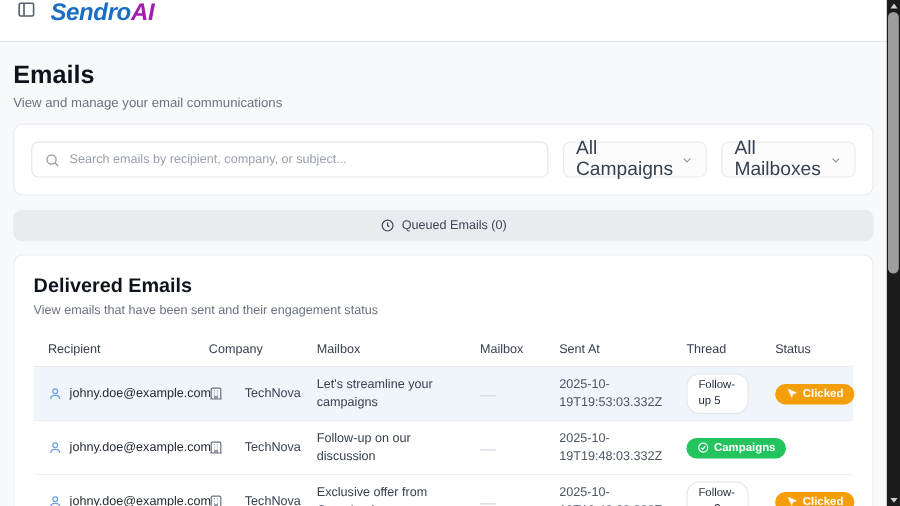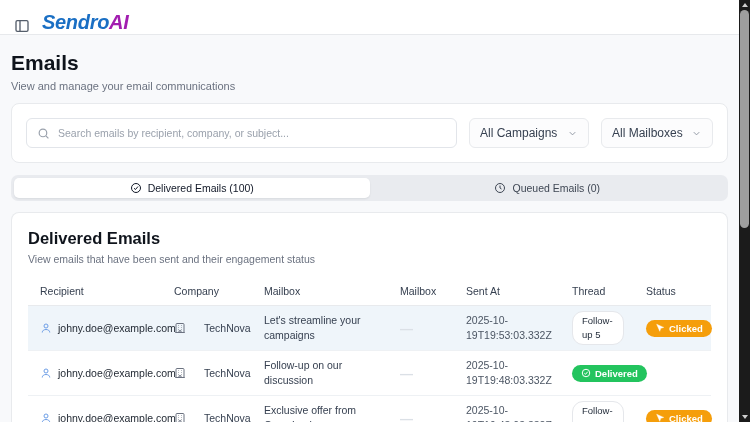--- a/index.html
+++ b/index.html
@@ -8,21 +8,21 @@
     font-family:"Liberation Sans", sans-serif;
     background:#f8f9fb;
     color:#111827;
     position:relative;
   }
   svg { display:block; }
 
   
   .topbar {
     height:35px; background:#ffffff; border-bottom:1px solid #e7e9ec;
-    display:flex; align-items:flex-end; padding-left:14px;
+    display:flex; align-items:flex-start; padding-left:14px;
   }
   .panel-toggle { width:16px; height:16px; color:#555e6b; cursor:pointer; }
   .logo { margin-left:12px; font-size:20px; font-weight:700; font-style:italic; letter-spacing:-0.3px; }
   .logo .brand-a { color:var(--brand-blue,#1a6fc4); }
   .logo .brand-b { color:var(--brand-purple,#a21db0); }
 
   
   .content { margin-right:11px; padding:0 11px; }
 
   .page-head { padding-top:16px; }
@@ -40,21 +40,21 @@
   }
   .search-box .sicon { color:#9aa1ac; }
   .search-box input {
     border:none; outline:none; flex:1; font-size:10.5px; color:#374151;
     font-family:"Liberation Sans", sans-serif; background:transparent;
   }
   .search-box input::placeholder { color:#9aa1ac; }
   .select {
     height:30px; border:1px solid #e8eaed; border-radius:6px; background:#fcfcfd;
     display:flex; align-items:center; justify-content:space-between;
-    padding:0 10px; font-size:12px; color:#374151; cursor:pointer;
+    padding:0 10px; font-size:16px; color:#374151; cursor:pointer;
   }
   .select.campaigns { width:120px; }
   .select.mailboxes { width:112px; }
   .select .chev { color:#8a929e; }
 
   
   .tabs {
     margin-top:12px; background:#e9ebef; border-radius:7px; padding:3px;
     display:flex; height:26px;
   }
@@ -158,29 +158,20 @@
       <span>All Mailboxes</span>
       <span class="chev">
         <svg viewBox="0 0 24 24" width="11" height="11" fill="none" stroke="currentColor" stroke-width="2">
             <polyline points="6 9 12 15 18 9"></polyline>
           </svg>
       </span>
     </div>
   </div>
 
   <div class="tabs">
-    <div class="tab active">
-      <span>
-        <svg viewBox="0 0 24 24" width="12" height="12" fill="none" stroke="currentColor" stroke-width="2">
-            <circle cx="12" cy="12" r="9"></circle>
-            <polyline points="8 12.5 11 15 16 9"></polyline>
-          </svg>
-      </span>
-      <span>Delivered Emails (100)</span>
-    </div>
     <div class="tab">
       <span>
         <svg viewBox="0 0 24 24" width="12" height="12" fill="none" stroke="currentColor" stroke-width="2">
             <circle cx="12" cy="12" r="9"></circle>
             <polyline points="12 7 12 12 15 14"></polyline>
           </svg>
       </span>
       <span>Queued Emails (0)</span>
     </div>
   </div>
@@ -266,21 +257,21 @@
     <div class="cell c-sentat">2025-10-19T19:48:03.332Z</div>
     <div class="cell c-status">
       <span class="status-pill" style="background: rgb(35, 196, 94);">
 
         <span class="sic">
           <svg viewBox="0 0 24 24" width="10" height="10" fill="none" stroke="currentColor" stroke-width="2.4">
                     <circle cx="12" cy="12" r="9"></circle>
                     <polyline points="8 12.5 11 15 16 9"></polyline>
                   </svg>
         </span>
-        <span>Delivered</span>
+        <span>Campaigns</span>
       </span>
     </div>
   </div>
 
   <div class="trow">
     <div class="cell c-recipient">
       <span class="icon person">
         <svg viewBox="0 0 24 24" width="12" height="12" fill="none" stroke="currentColor" stroke-width="2">
                   <circle cx="12" cy="8" r="4"></circle>
                   <path d="M4.5 21c0-4 3.5-6 7.5-6s7.5 2 7.5 6"></path>

